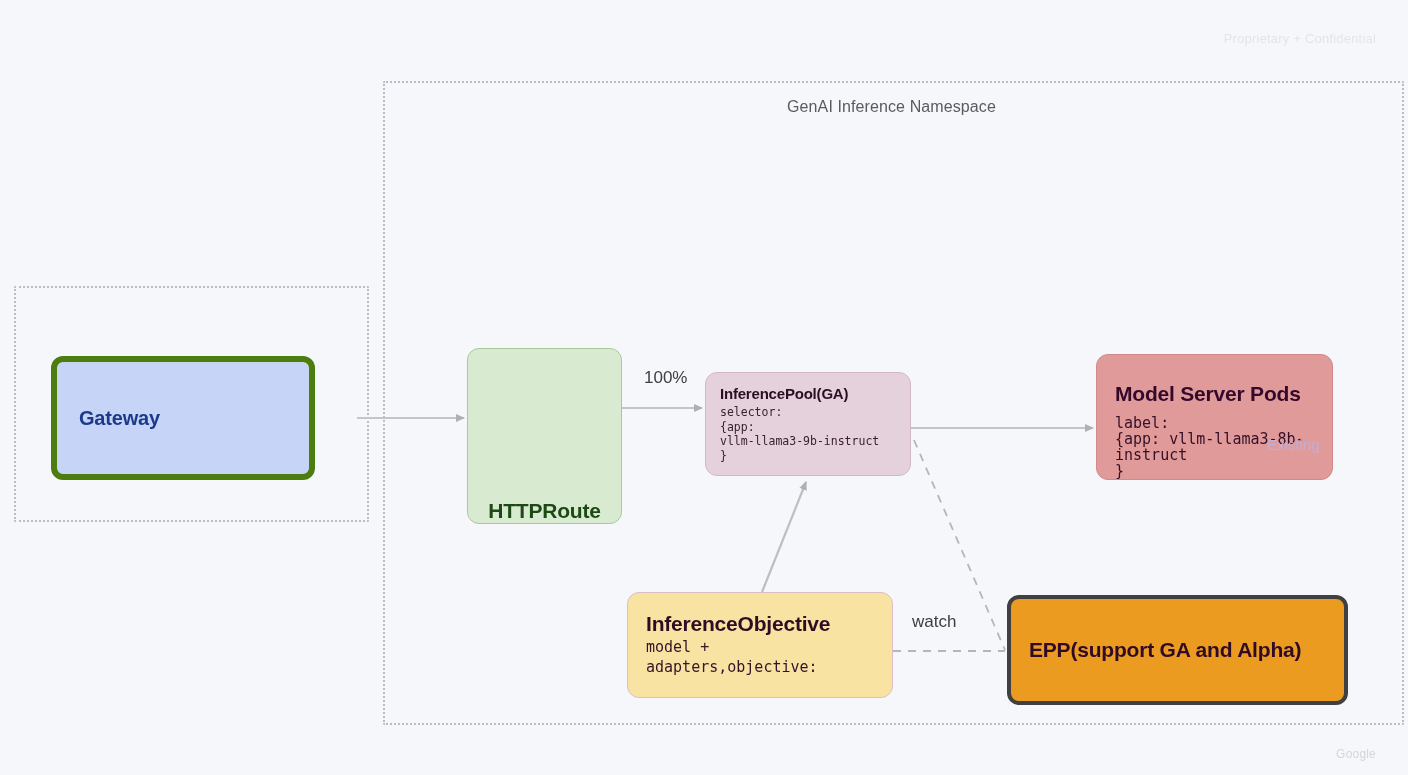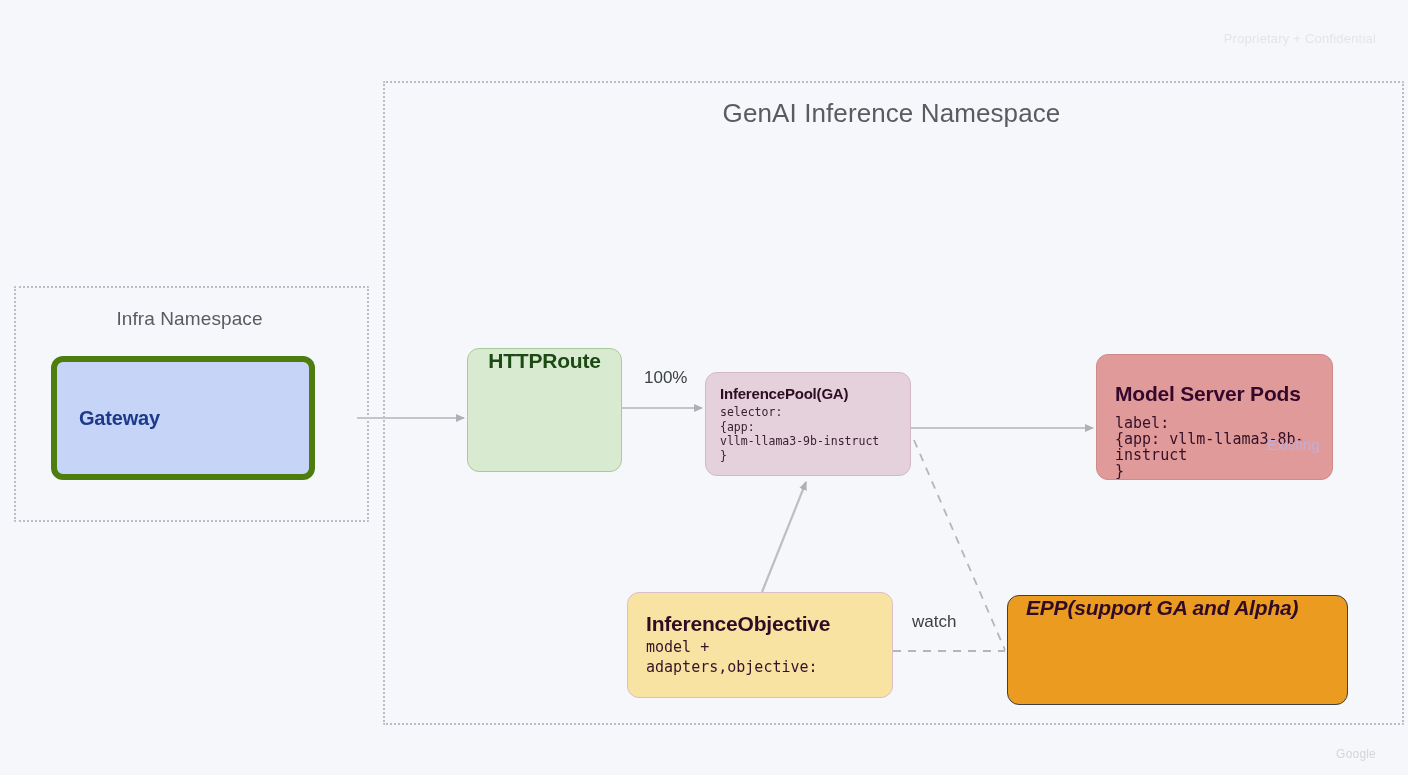--- a/index.html
+++ b/index.html
@@ -52,21 +52,21 @@
   }
   #ns-infra {
     left: 14px;
     top: 286px;
     width: 351px;
     height: 232px;
   }
   .ns-title {
     text-align: center;
     color: #585b62;
-    font-size: 26px;
+    font-size: 16px;
     font-weight: 400;
     letter-spacing: 0.1px;
   }
   #ns-genai-title {
     left: 383px;
     top: 98px;
     width: 1017px;
   }
   #ns-infra-title {
     left: 14px;
@@ -105,25 +105,25 @@
     color: #1d3a8a;
     font-size: 20px;
     padding-left: 22px;
   }
 
   
   #node-httproute {
     left: 467px;
     top: 348px;
     width: 155px;
-    height: 124px;
+    height: 176px;
     background: #d8ead0;
     border: 1px solid #a9ca9b;
     display: flex;
-    align-items: flex-start;
+    align-items: flex-end;
     justify-content: center;
   }
   #node-httproute .title {
     color: #1d4a14;
     font-size: 21px;
   }
 
   
   #node-inferencepool {
     left: 705px;
@@ -196,24 +196,23 @@
     margin-top: 1px;
   }
 
   
   #node-epp {
     left: 1007px;
     top: 595px;
     width: 341px;
     height: 110px;
     background: #eb9b20;
-    border: 1px solid #404040;
+    border: 4px solid #404040;
     display: flex;
-    align-items: flex-start;
-    font-style: italic;
+    align-items: center;
   }
   #node-epp .title {
     color: #2f0b26;
     font-size: 21px;
     padding-left: 18px;
   }
 
   
   .edge-label {
     color: #3c4043;
@@ -237,21 +236,20 @@
 
 <div id="canvas">
 
   <div class="abs watermark-top">Proprietary + Confidential</div>
   <div class="abs watermark-bottom">Google</div>
 
   <div class="abs ns-box" id="ns-genai"></div>
   <div class="abs ns-title" id="ns-genai-title">GenAI Inference Namespace</div>
 
   <div class="abs ns-box" id="ns-infra"></div>
-  <div class="abs ns-title" id="ns-infra-title">Infra Namespace</div>
 
   <svg id="edges">
     <defs>
       <marker id="arrowhead" markerWidth="9" markerHeight="8" refX="8" refY="4" orient="auto" markerUnits="userSpaceOnUse">
         <path d="M0,0 L9,4 L0,8 z" fill="#aeb0b5"></path>
       </marker>
     </defs>
 
     <line x1="357" y1="418" x2="464" y2="418" stroke="#c3c5ca" stroke-width="2.2" marker-end="url(#arrowhead)"></line>
 

